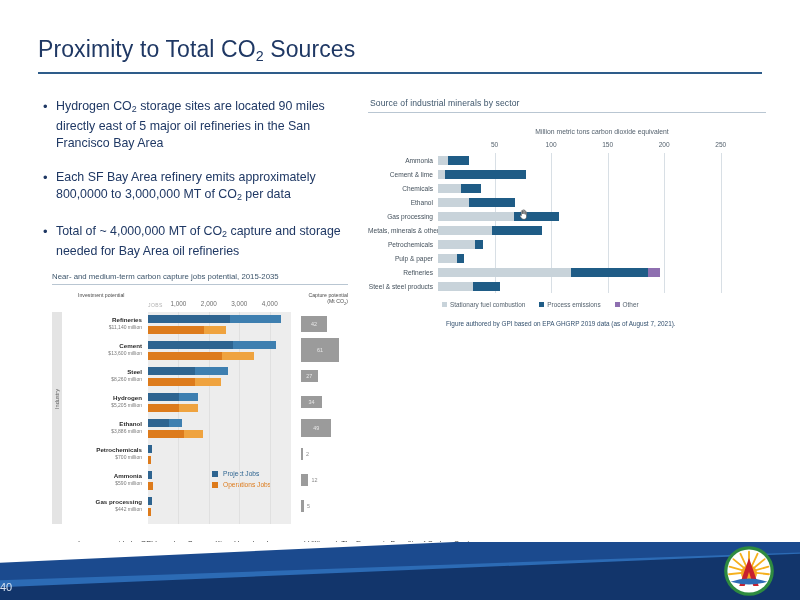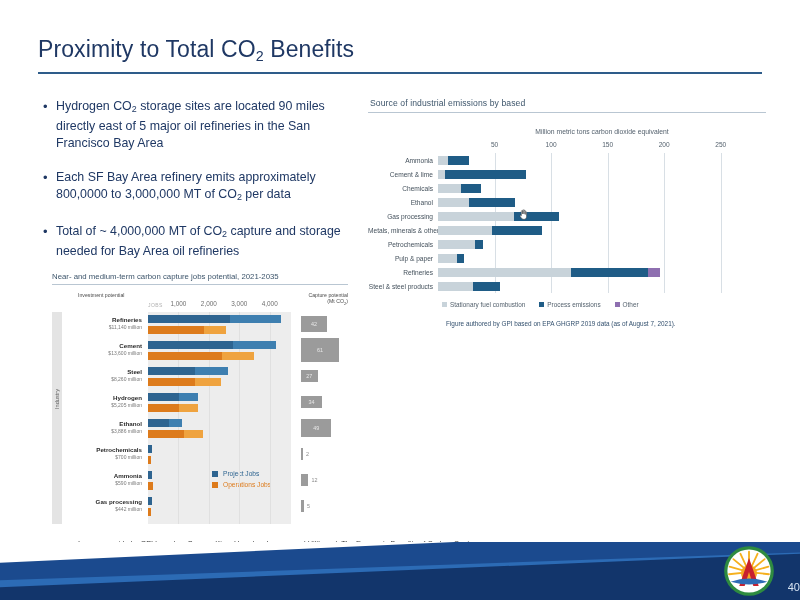--- a/index.html
+++ b/index.html
@@ -168,54 +168,54 @@
   }
   .band-sweep2 {
     position: absolute; left: -40px; top: -22px; width: 900px; height: 46px;
     background: #1B4A8E; transform: rotate(-2.0deg);
   }
   .band-white {
     position: absolute; left: -40px; top: -44px; width: 900px; height: 46px;
     background: #ffffff; transform: rotate(-2.6deg);
   }
   .page-num {
-    position: absolute; left: 0; right: 0; bottom: 7px; text-align: right;
+    position: absolute; left: 0; right: 0; bottom: 7px; text-align: left;
     color: #D6E3F2; font-size: 11px;
   }
   .logo {
     position: absolute; right: 24px; bottom: 2px; width: 54px; height: 54px;
   }
 </style>
 </head>
 <body>
 
 <div class="slide">
 
   <div class="title">
-    <span>Proximity to Total CO</span><sub>2</sub><span> Benefits</span>
+    <span>Proximity to Total CO</span><sub>2</sub><span> Sources</span>
   </div>
   <div class="title-rule"></div>
 
   <div class="bullets">
     <div class="bullet">
       <span class="bullet-dot">•</span>
       <span class="bullet-text"><span>Hydrogen CO</span><sub>2</sub><span> storage sites are located 90 miles directly east of 5 major oil refineries in the San Francisco Bay Area</span></span>
     </div>
     <div class="bullet">
       <span class="bullet-dot">•</span>
       <span class="bullet-text"><span>Each SF Bay Area refinery emits approximately 800,0000 to 3,000,000 MT of CO</span><sub>2</sub><span> per data</span></span>
     </div>
     <div class="bullet">
       <span class="bullet-dot">•</span>
       <span class="bullet-text"><span>Total of ~ 4,000,000 MT of CO</span><sub>2</sub><span> capture and storage needed for Bay Area oil refineries</span></span>
     </div>
   </div>
 
   <div class="fig-right">
-    <div class="fig-title">Source of industrial emissions by based</div>
+    <div class="fig-title">Source of industrial minerals by sector</div>
     <div class="fig-title-rule"></div>
     <div class="axis-title">Million metric tons carbon dioxide equivalent</div>
 
     <div class="plot-wrap">
       <div class="ticks" id="em-ticks">
           <span class="tick-lab" style="left: 56.5517px;">50</span>
           <span class="tick-lab" style="left: 113.103px;">100</span>
           <span class="tick-lab" style="left: 169.655px;">150</span>
           <span class="tick-lab" style="left: 226.207px;">200</span>
           <span class="tick-lab" style="left: 282.759px;">250</span>
@@ -316,21 +316,21 @@
         </div>
         <div class="li">
           <span class="swatch" style="background: rgb(142, 111, 176);"></span>
           <span>Other</span>
         </div>
       </div>
     <div class="fig-caption">Figure authored by GPI based on EPA GHGRP 2019 data (as of August 7, 2021).</div>
   </div>
 
   <div class="fig-left">
-    <div class="fig-title">Near- and medium-term carbon capture jobs potential, 2021-2035</div>
+    <div class="fig-title">Near- and medium-term carbon capture jobs potential, 2015-2035</div>
     <div class="fig-title-rule"></div>
 
     <div class="jobs-area" id="jobs-area">
       <div class="hdr-invest">Investment potential</div>
       <div class="hdr-capture"><span>Capture potential</span><br><span>(Mt CO</span><sub>2</sub><span>)</span></div>
       <div class="jobs-word">JOBS</div>
 
       <div class="ind-spine"></div>
       <div class="ind-word">Industry</div>
 

